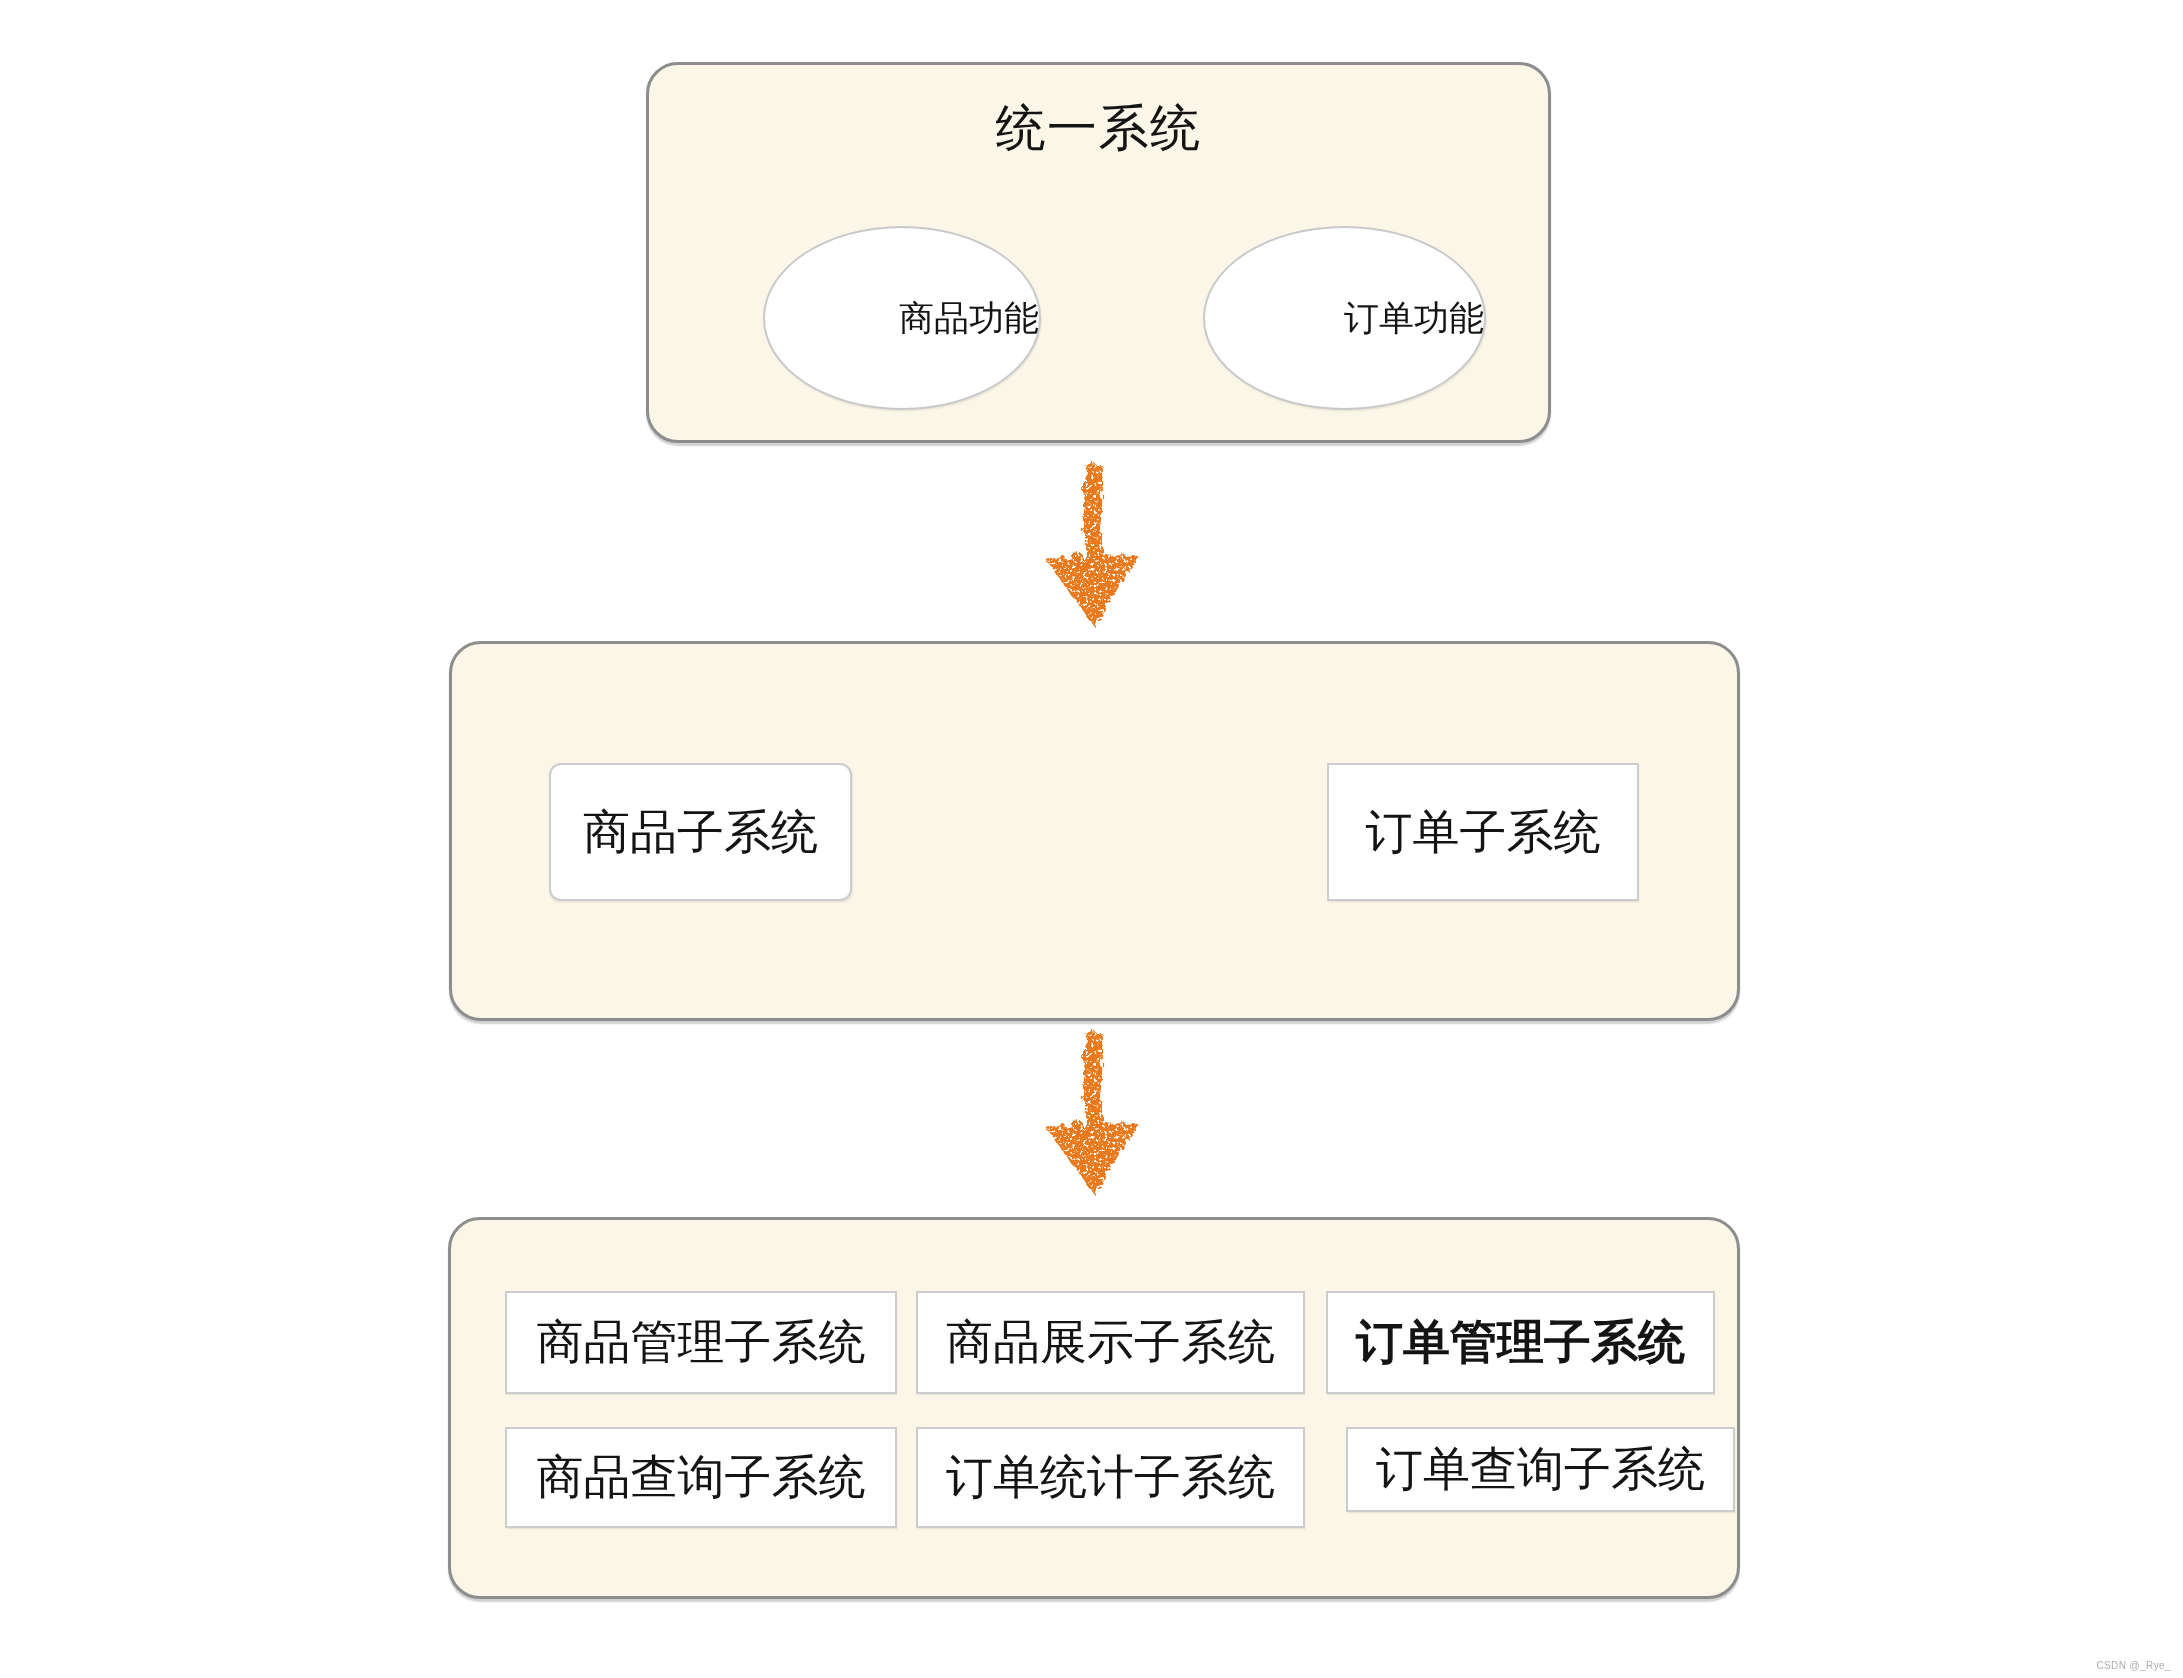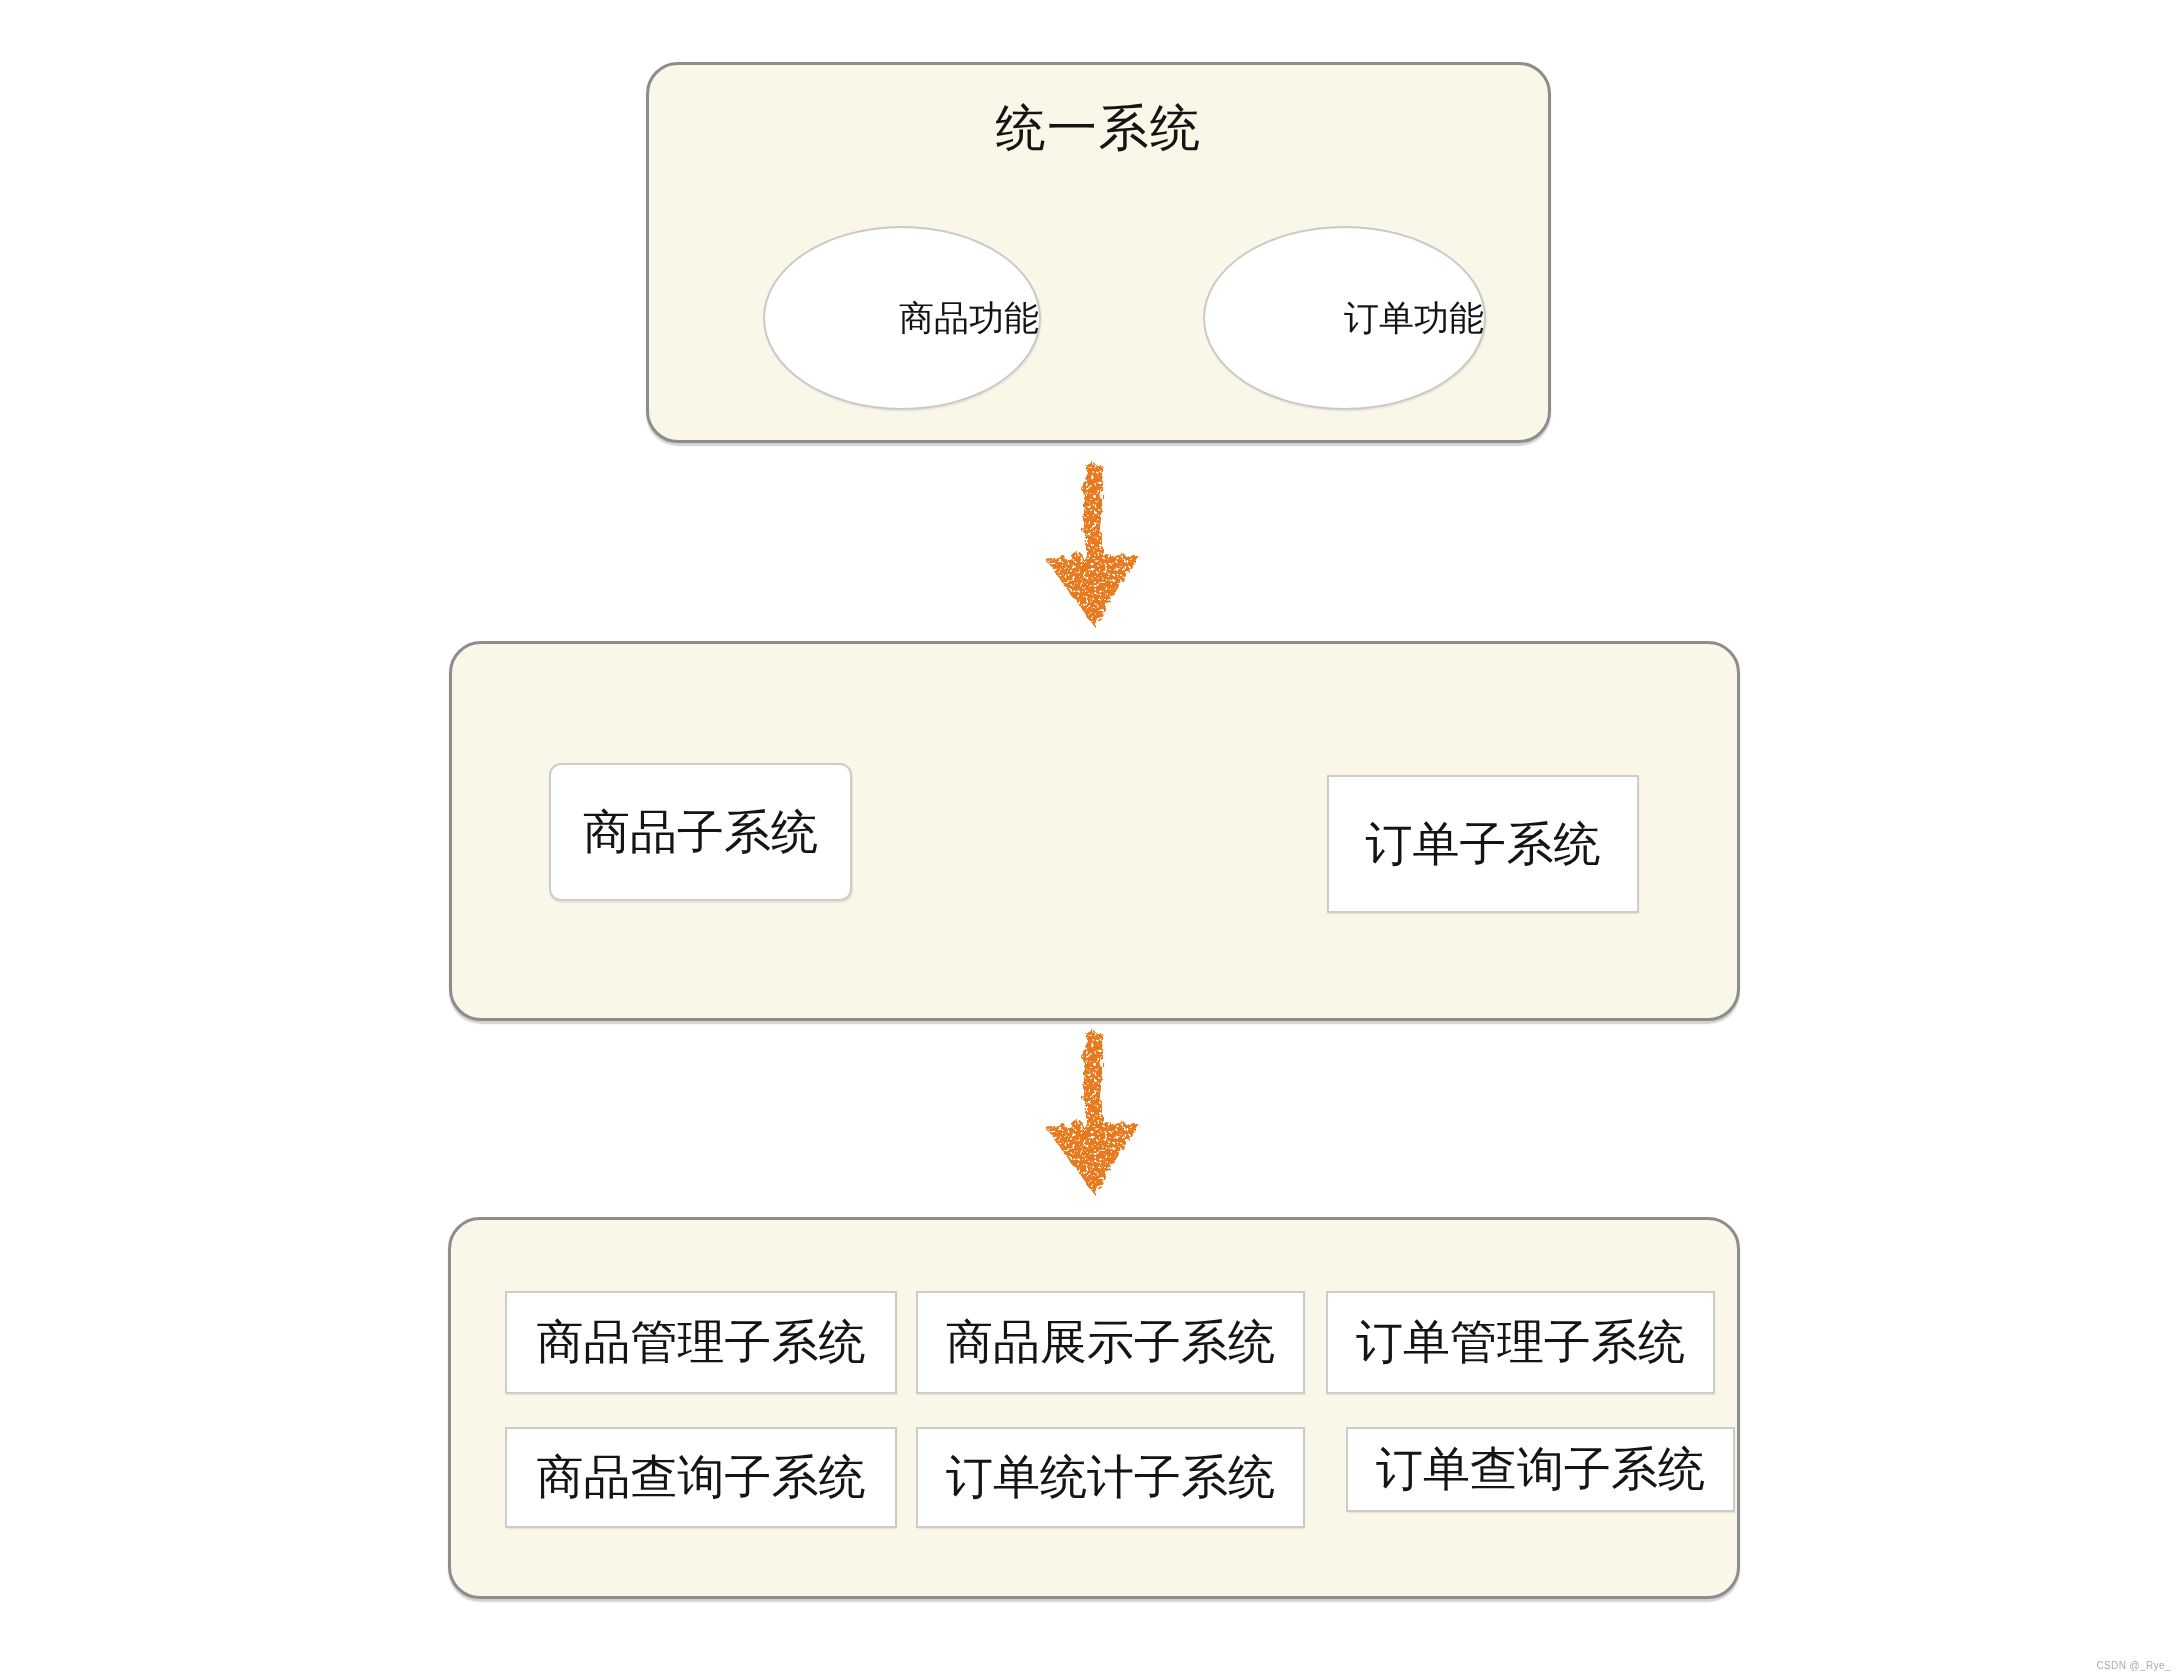--- a/index.html
+++ b/index.html
@@ -93,40 +93,40 @@
     <g filter="url(#crayon)" fill="#E8791A">
       <rect x="58" y="5" width="24" height="132"></rect>
       <path d="M8 131 L70 123 L132 127 L72 220 Z"></path>
     </g>
   </svg>
 
   <div class="panel" style="left:449px; top:641px; width:1291px; height:380px;">
     <div class="node" style="left:97px; top:119px; width:303px; height:138px;border-radius:12px;">
       <span>商品子系统</span>
     </div>
-    <div class="node" style="left:875px; top:119px; width:312px; height:138px;margin-top:12px;">
+    <div class="node" style="left:875px; top:119px; width:312px; height:138px;">
       <span>订单子系统</span>
     </div>
   </div>
 
   <svg class="arrow" style="left:1040px; top:1028px;" viewBox="0 0 140 225" xmlns="http://www.w3.org/2000/svg">
     <g filter="url(#crayon)" fill="#E8791A">
       <rect x="58" y="5" width="24" height="132"></rect>
       <path d="M8 131 L70 123 L132 127 L72 220 Z"></path>
     </g>
   </svg>
 
   <div class="panel" style="left:448px; top:1217px; width:1292px; height:382px;padding-left:8px;">
     <div class="node" style="left:54px; top:71px; width:392px; height:103px;">
       <span>商品管理子系统</span>
     </div>
     <div class="node" style="left:465px; top:71px; width:389px; height:103px;">
       <span>商品展示子系统</span>
     </div>
-    <div class="node" style="left:875px; top:71px; width:389px; height:103px;">
+    <div class="node" style="left:875px; top:71px; width:389px; height:103px;font-weight:bold;">
       <span>订单管理子系统</span>
     </div>
     <div class="node" style="left:465px; top:207px; width:389px; height:101px;">
       <span>订单统计子系统</span>
     </div>
     <div class="node" style="left:54px; top:207px; width:392px; height:101px;">
       <span>商品查询子系统</span>
     </div>
     <div class="node" style="left:875px; top:207px; width:389px; height:85px;margin-left:20px;">
       <span>订单查询子系统</span>

